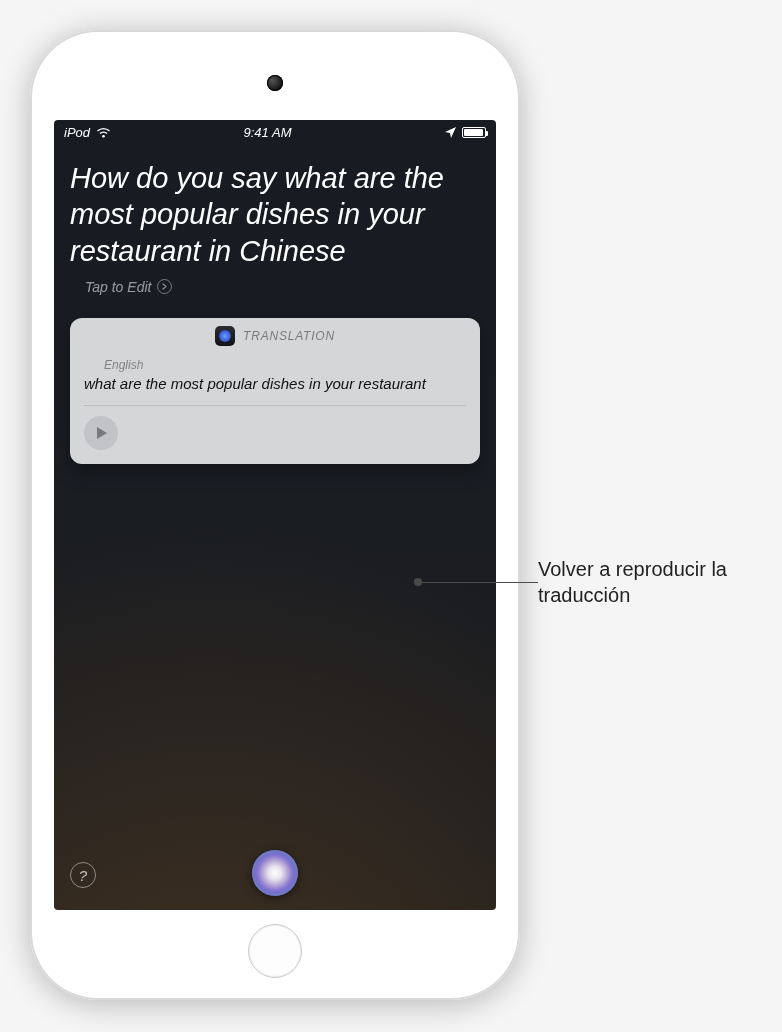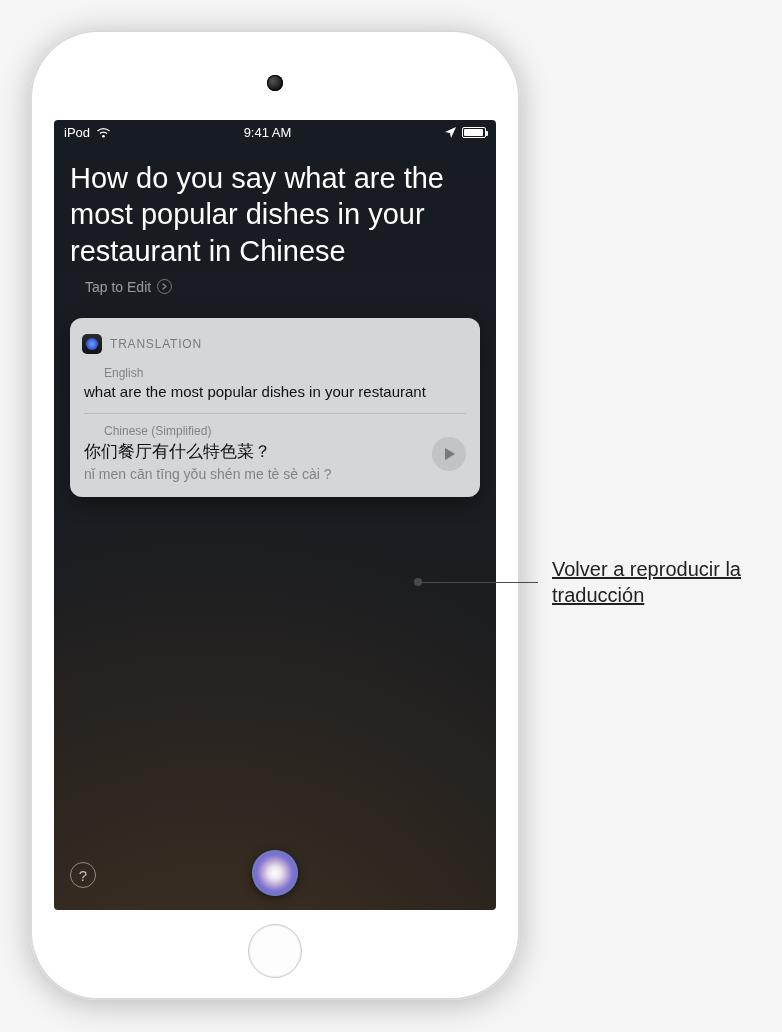--- a/index.html
+++ b/index.html
@@ -13,20 +13,21 @@
   .device {
     position: absolute;
     left: 30px;
     top: 30px;
     width: 490px;
     height: 970px;
     background: #fff;
     border-radius: 68px;
     box-shadow: 0 4px 30px rgba(0,0,0,0.25), inset 0 0 0 2px #d9d9d9;
     padding: 90px 24px 90px 24px;
+    font-style: italic;
   }
   .camera {
     position: absolute;
     top: 45px;
     left: 50%;
     transform: translateX(-50%);
     width: 16px; height: 16px;
     border-radius: 50%;
     background: radial-gradient(circle at 35% 35%, #555 0%, #111 70%);
     box-shadow: inset 0 0 0 1px #000;
@@ -111,21 +112,22 @@
     backdrop-filter: blur(10px);
     border-radius: 12px;
     color: #222;
     overflow: hidden;
     box-shadow: 0 6px 20px rgba(0,0,0,0.35);
   }
   .card-header {
     display: flex;
     align-items: center;
     gap: 8px;
-    padding: 16px 12px 6px 12px;
+    padding: 8px 12px 6px 12px;
+    justify-content: center;
   }
   .app-icon {
     width: 20px; height: 20px;
     border-radius: 5px;
     background: linear-gradient(180deg,#2b2b33,#121218);
     display:flex; align-items:center; justify-content:center;
   }
   .app-icon .inner {
     width: 12px; height: 12px;
     border-radius: 50%;
@@ -226,26 +228,24 @@
   }
   .callout-line::before {
     content:"";
     position:absolute;
     left:-4px; top:-3.5px;
     width:8px; height:8px;
     border-radius:50%;
     background:#4a4a4a;
   }
   .callout-text {
-    margin-left: 14px;
     font-size: 20px;
     color: #222;
     line-height: 1.3;
     max-width: 220px;
-    text-decoration: underline;
   }
 </style>
 </head>
 <body>
 
 <div class="device">
   <div class="camera"></div>
 
   <div class="screen">
 
@@ -291,25 +291,20 @@
               <div class="inner"></div>
             </div>
           <div class="card-title">TRANSLATION</div>
         </div>
         <div class="card-section">
           <div class="card-sub">English</div>
           <div class="card-text">what are the most popular dishes in your restaurant</div>
         </div>
         <div class="divider"></div>
         <div class="translation-row">
-          <div class="translation-text">
-            <div class="card-sub">Chinese (Simplified)</div>
-            <div class="zh">你们餐厅有什么特色菜？</div>
-            <div class="pinyin">nǐ men cān tīng yǒu shén me tè sè cài ?</div>
-          </div>
           <div class="play-btn">
             <span>
               <svg width="12" height="14" viewBox="0 0 12 14">
                   <path d="M1 1 L11 7 L1 13 Z" fill="rgba(60,60,67,0.55)"></path>
                 </svg>
             </span>
           </div>
         </div>
       </div>
     </div>

